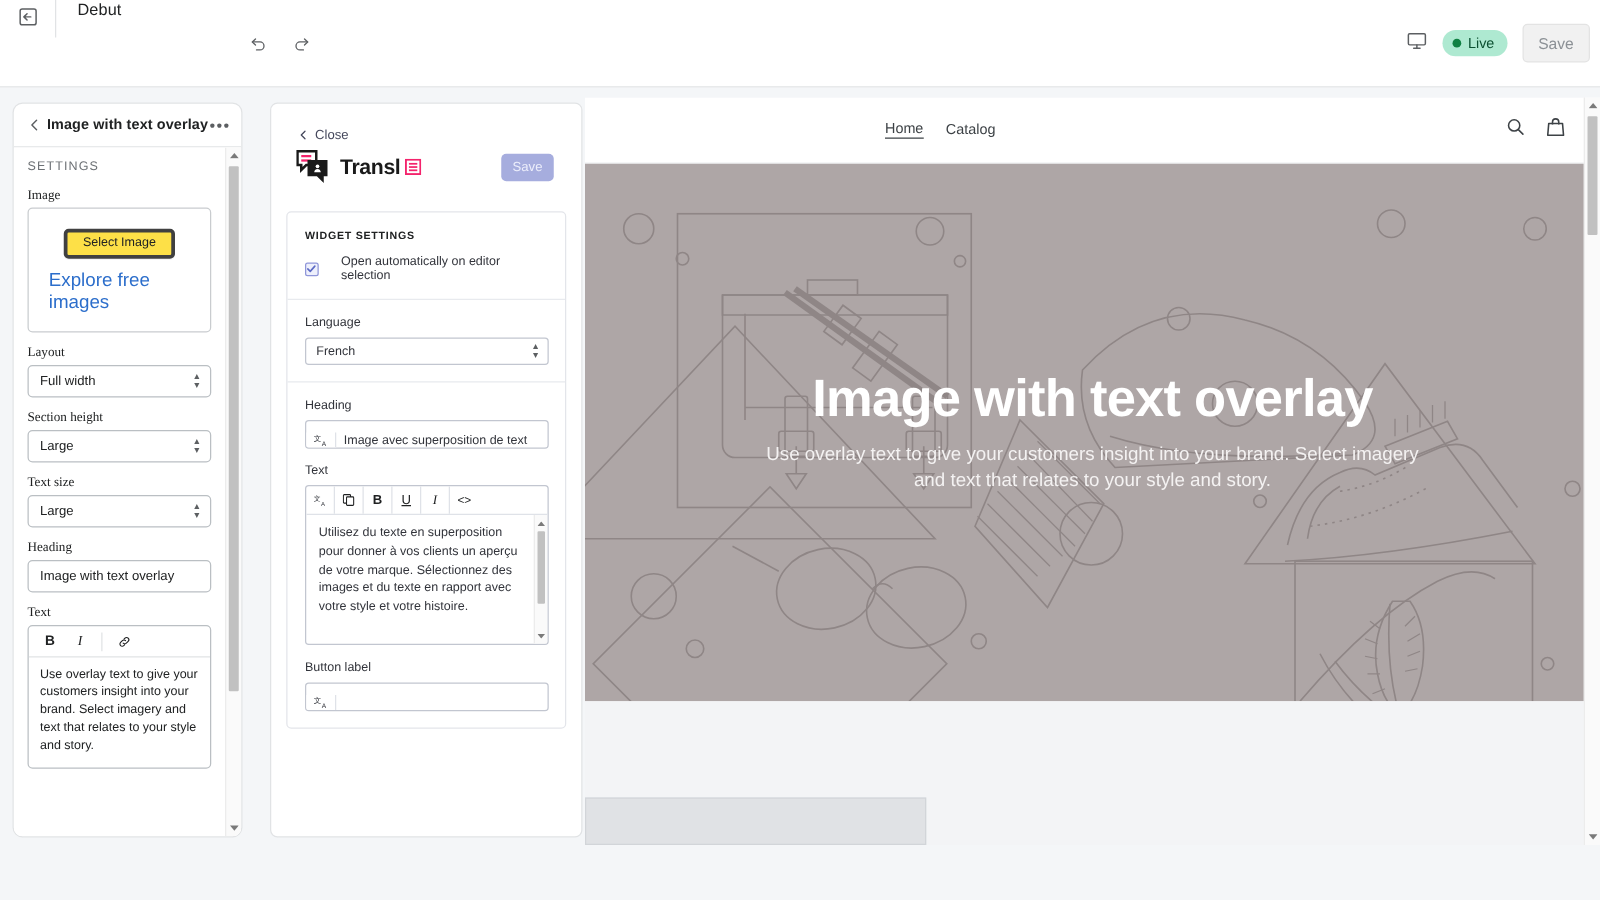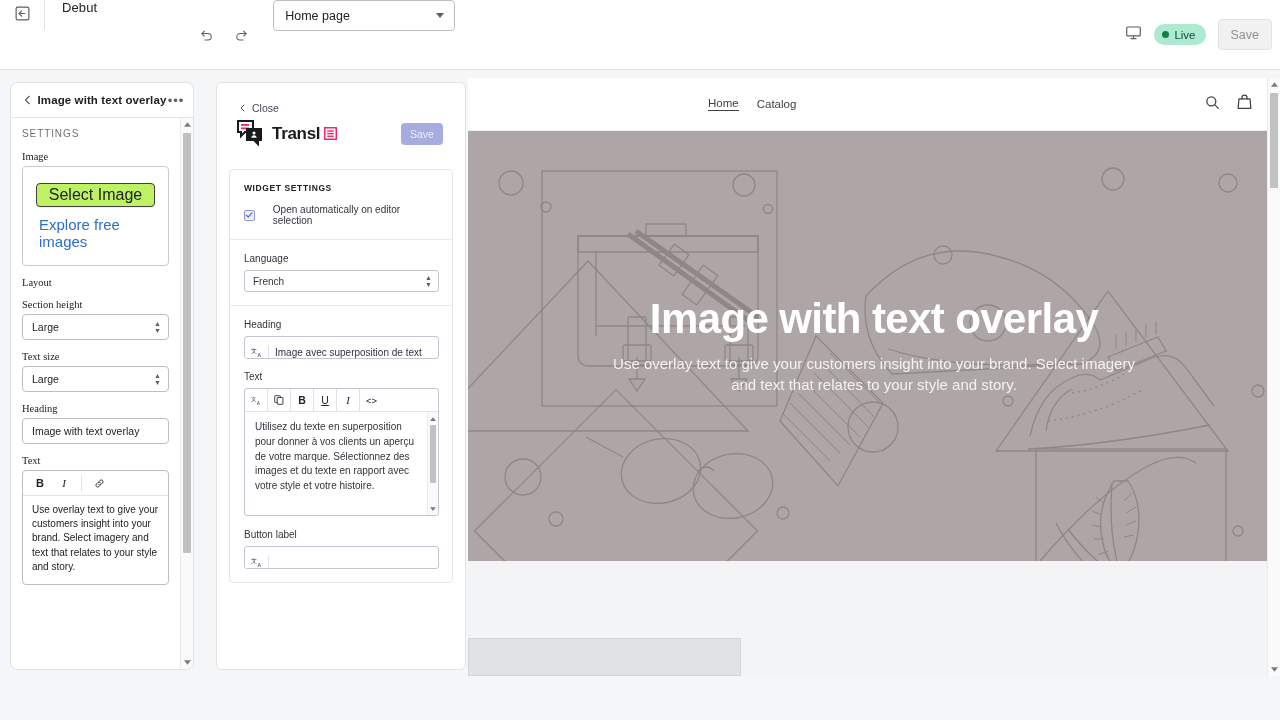--- a/index.html
+++ b/index.html
@@ -71,22 +71,22 @@
   .sidebar-body { flex: 1; position: relative; overflow: hidden; background:#fff; }
   .sb-scroll-inner { position: absolute; left: 0; top: 0; right: 13px; bottom: 0; padding: 10px 11px 0 11px; }
   .sb-section-label { font-size: 10px; color: #6d7175; letter-spacing: .9px; font-weight: 400; margin-bottom: 12px; }
   .field-label { font-size: 10.5px; color: #202223; margin-bottom: 4px; font-family: Liberation Serif, serif; }
   .field-block { margin-bottom: 11px; }
   .image-drop {
     height: 100px; border: 1px solid #c9cccf; border-radius: 4px; background: #fff;
     display: flex; flex-direction: column; align-items: center; justify-content: center; gap: 9px;
   }
   .btn-select {
-    height: 24px; padding: 0 12px; border: 1px solid #404040; border-radius: 4px;
-    background: #bef264; font-size: 16px; color: #202223; cursor: pointer;
+    height: 24px; padding: 0 12px; border: 3px solid #404040; border-radius: 4px;
+    background: #fde047; font-size: 10px; color: #202223; cursor: pointer;
     display: flex; align-items: center; box-shadow: 0 1px 0 rgba(22,29,37,.05);
   }
   .link-free { font-size: 15px; color: #2c6ecb; cursor: pointer; padding-left: 16px; }
   .sel {
     height: 26px; border: 1px solid #babfc3; border-radius: 4px; background: #fff;
     display: flex; align-items: center; justify-content: space-between; padding: 0 7px 0 9px;
     font-size: 10.5px; color: #202223; cursor: pointer;
   }
   .stepper { display: flex; flex-direction: column; gap: 2px; color: #5c5f62; line-height: 0; }
   .stepper i { font-style: normal; font-size: 7px; line-height: 5px; }
@@ -201,24 +201,20 @@
         </svg>
       </div>
       <div class="icon-btn">
         <svg width="16" height="16" viewBox="0 0 20 20" fill="none" stroke="#5c5f62" stroke-width="1.3" stroke-linecap="round">
           <path d="M14.8 8.2H7.5a4 4 0 0 0 0 8H11"></path>
           <path d="M12 5.2l3.2 3.1L12 11.3"></path>
         </svg>
       </div>
     </div>
 
-    <div class="page-select">
-      <span>Home page</span>
-      <span class="caret"></span>
-    </div>
 
     <div class="topbar-right">
       <div class="device-icon">
         <svg width="17" height="17" viewBox="0 0 20 20" fill="none" stroke="#5c5f62" stroke-width="1.4">
           <rect x="2" y="3.5" width="16" height="10.5" rx="1.2"></rect>
           <path d="M7 17.2h6M10 14.2v3" stroke-linecap="round"></path>
         </svg>
       </div>
       <div class="live-badge">
         <span class="live-dot"></span>
@@ -247,20 +243,27 @@
           <div class="field-label">Image</div>
           <div class="image-drop">
             <div class="btn-select">Select Image</div>
             <div class="link-free">Explore free images</div>
           </div>
         </div>
 
 
         <div class="field-block">
           <div class="field-label">Layout</div>
+          <div class="sel">
+            <span>Full width</span>
+            <span class="stepper">
+                <i>▲</i>
+                <i>▼</i>
+              </span>
+          </div>
         </div>
 
         <div class="field-block">
           <div class="field-label">Section height</div>
           <div class="sel">
             <span>Large</span>
             <span class="stepper">
                 <i>▲</i>
                 <i>▼</i>
               </span>

